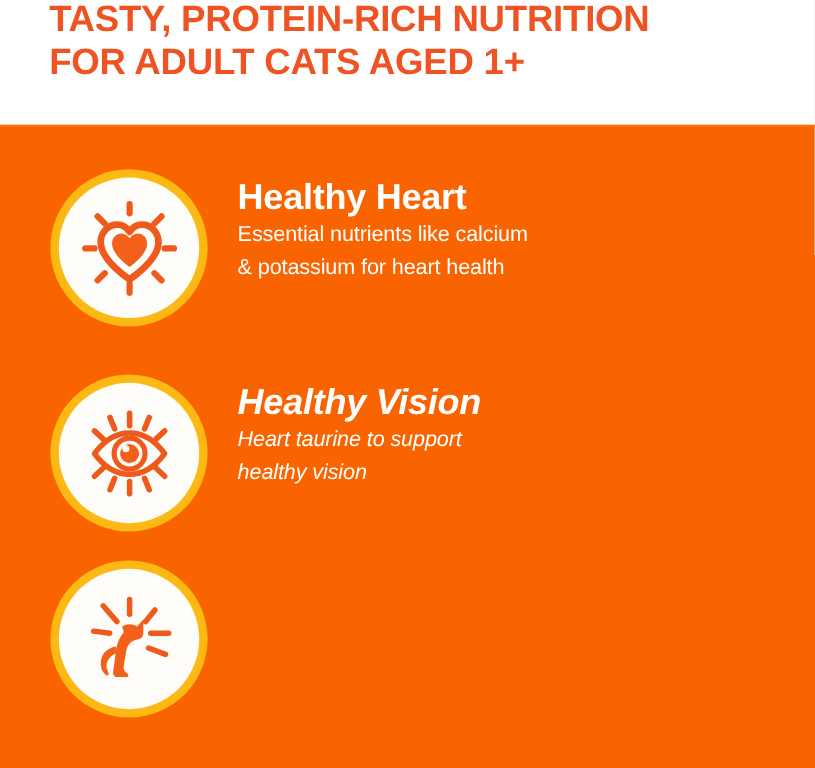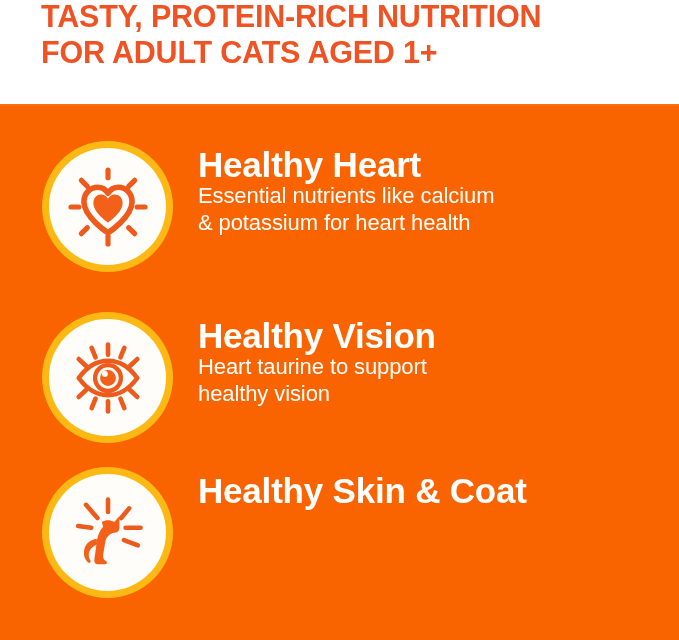--- a/index.html
+++ b/index.html
@@ -66,21 +66,21 @@
   }
 
   
   .benefit-row {
     position: absolute;
     left: 0;
     width: 679px;
     height: 132px;
   }
   .row-1 { top: 141px; }
-  .row-2 { top: 312px; }
+  .row-2 { top: 312px; font-style: italic; }
   .row-3 { top: 467px; }
 
   .badge {
     position: absolute;
     left: 42px;
     top: 0;
     width: 131px;
     height: 131px;
     border-radius: 50%;
     background: #FDB913;
@@ -105,30 +105,30 @@
   .benefit-text {
     position: absolute;
     left: 198px;
     top: 9px;
     width: 470px;
   }
   .benefit-title {
     color: #FFFFFF;
     font-family: "Liberation Sans", sans-serif;
     font-weight: bold;
-    font-size: 35px;
+    font-size: 30px;
     line-height: 30px;
     letter-spacing: -0.2px;
     margin: 0 0 2px 0;
   }
   .benefit-desc {
     color: #FFFFFF;
     font-family: "Liberation Sans", sans-serif;
     font-weight: normal;
-    font-size: 22px;
+    font-size: 18px;
     line-height: 27px;
     letter-spacing: -0.1px;
     white-space: pre-line;
     margin: 0;
   }
 </style>
 </head>
 <body>
 
 <div id="page">
@@ -208,17 +208,16 @@
             <line x1="74" y1="22" x2="65" y2="33"></line>
             <line x1="87" y1="44" x2="70" y2="44"></line>
             <line x1="84" y1="64" x2="68" y2="58"></line>
           </g>
           <path d="M41 31 L44.5 43 C41 47 38.5 52.5 37.5 58 L34.5 80 C34 83.5 35.5 85.5 38.5 85.5 L47 85.5 C49 85.5 49.5 83 47.8 82 C45 80.5 44 78 44.5 74.5 L47 60 C48 54.5 52 50.5 57.5 49.8 C61.5 49.3 63 47 63 43.8 L63 31 L57 37.5 C55 36.2 52.5 35.5 50 35.5 C47.5 35.5 45 36.2 43 37.5 Z" fill="#F2601A"></path>
           <path d="M37.2 56.5 C30 57.5 24.5 62 23 69 C21.8 74.8 23.5 80 27.5 83.5 C29 84.8 31 83.2 30 81.3 C27.5 76.8 27.5 72 30.5 68.2 C32.6 65.5 35 63.8 37.6 63 Z" fill="#F2601A"></path>
         </svg>
       </div>
     </div>
     <div class="benefit-text">
-      <div class="benefit-title">Healthy Skin &amp; Coat</div>
     </div>
   </div>
 
 </div>
 
 </body></html>

